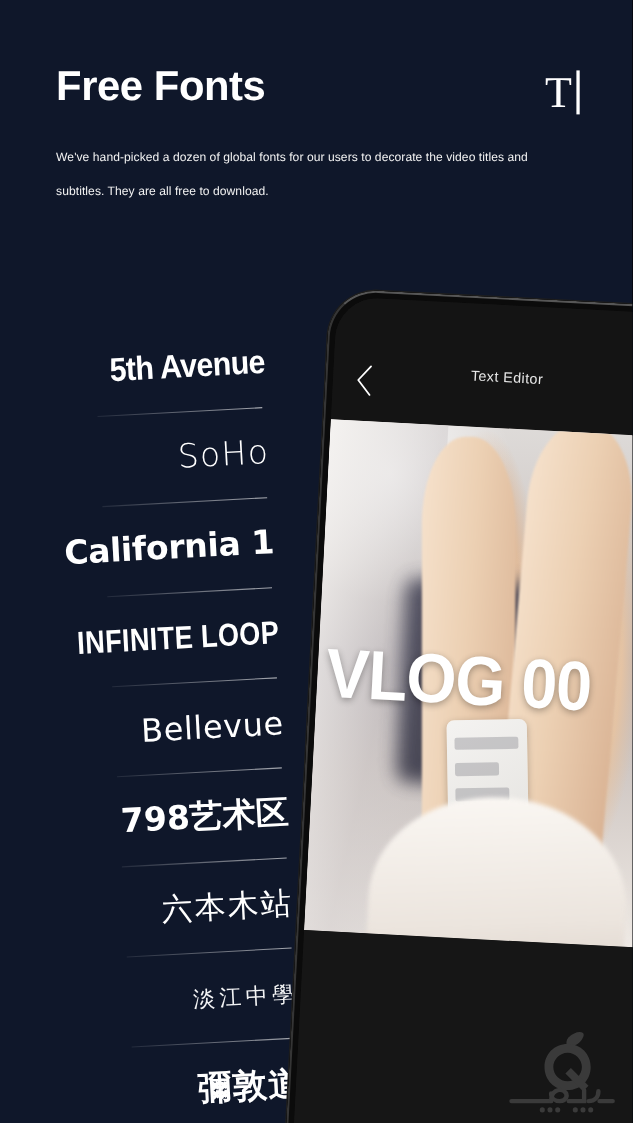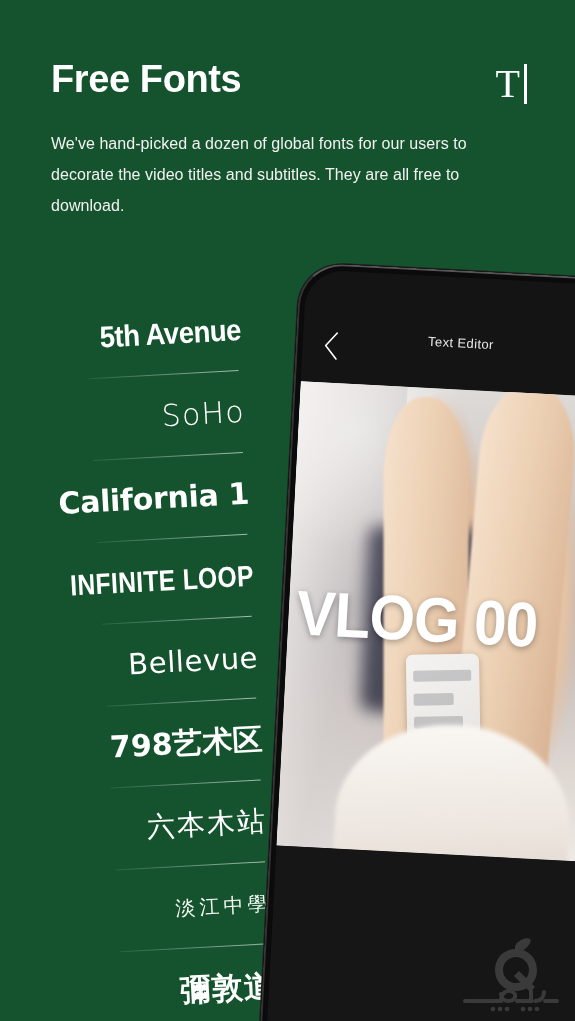--- a/index.html
+++ b/index.html
@@ -14,21 +14,21 @@
     position: relative;
     font-family: "Liberation Sans", sans-serif;
     -webkit-font-smoothing: antialiased;
   }
 
   #stage {
     position: absolute;
     inset: 0;
     width: 575px;
     height: 1021px;
-    background: #14532d;
+    background: #0f172a;
     overflow: hidden;
   }
 
   
   .header {
     position: absolute;
     left: 0;
     top: 0;
     width: 575px;
     height: 240px;
@@ -64,21 +64,21 @@
     display: block;
     width: 3px;
     height: 40px;
     background: #ffffff;
   }
   .page-desc {
     position: absolute;
     left: 51px;
     top: 128px;
     width: 460px;
-    font-size: 16px;
+    font-size: 11px;
     line-height: 31px;
     color: #f2f2f2;
     font-weight: normal;
     letter-spacing: 0.05px;
   }
 
   
   .font-list {
     position: absolute;
     left: -12px;

